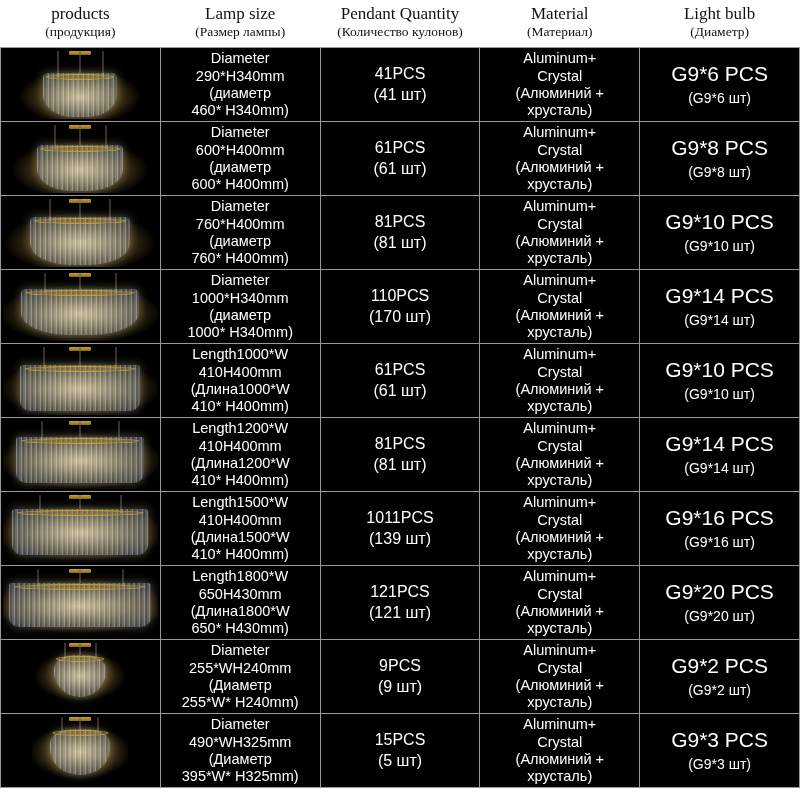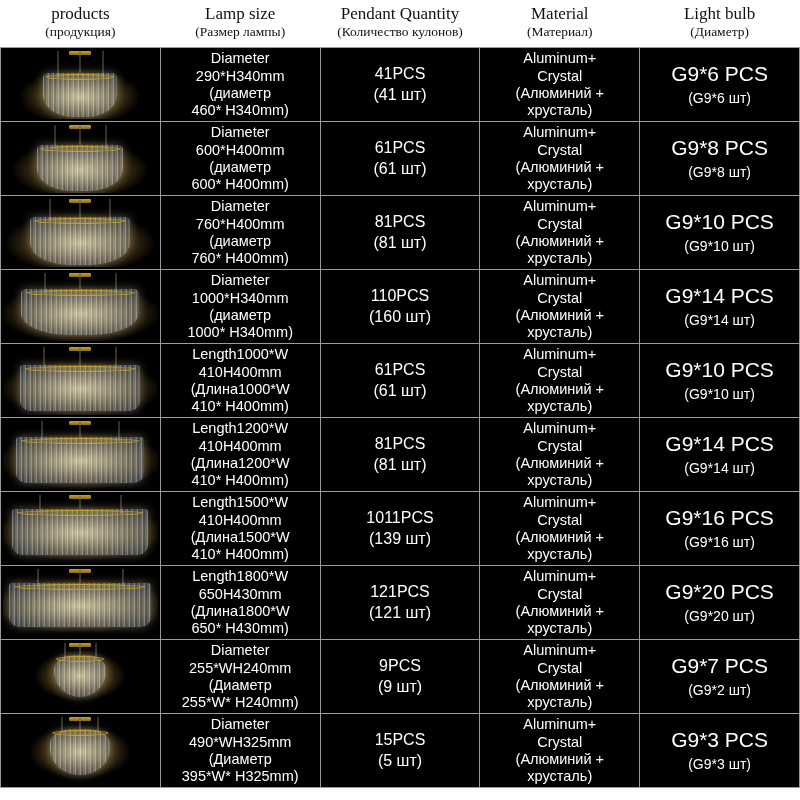--- a/index.html
+++ b/index.html
@@ -271,21 +271,21 @@
             </div>
           </td>
           <td class="size-cell">
             <span class="line">Diameter</span>
             <span class="line">1000*H340mm</span>
             <span class="line">(диаметр</span>
             <span class="line">1000* H340mm)</span>
           </td>
           <td class="qty-cell">
             <span class="qty-main">110PCS</span>
-            <span class="qty-ru">(160 шт)</span>
+            <span class="qty-ru">(170 шт)</span>
           </td>
           <td class="mat-cell">
             <span class="mat-main">Aluminum+</span>
             <span class="mat-main">Crystal</span>
             <span class="mat-ru">(Алюминий +</span>
             <span class="mat-ru">хрусталь)</span>
           </td>
           <td class="bulb-cell">
             <span class="bulb-main">G9*14 PCS</span>
             <span class="bulb-ru">(G9*14 шт)</span>
@@ -445,21 +445,21 @@
             <span class="qty-main">9PCS</span>
             <span class="qty-ru">(9 шт)</span>
           </td>
           <td class="mat-cell">
             <span class="mat-main">Aluminum+</span>
             <span class="mat-main">Crystal</span>
             <span class="mat-ru">(Алюминий +</span>
             <span class="mat-ru">хрусталь)</span>
           </td>
           <td class="bulb-cell">
-            <span class="bulb-main">G9*7 PCS</span>
+            <span class="bulb-main">G9*2 PCS</span>
             <span class="bulb-ru">(G9*2 шт)</span>
           </td>
         </tr>
         <tr style="height: 74px;">
           <td class="img-cell">
             <div class="lamp" style="height: 68px;">
               <div class="canopy"></div>
               <div class="rod" style="height: 12px;"></div>
               <div class="rod" style="height: 16px; margin-left: -18px; left: 50%;"></div>
               <div class="rod" style="height: 16px; margin-left: 18px; left: 50%;"></div>

